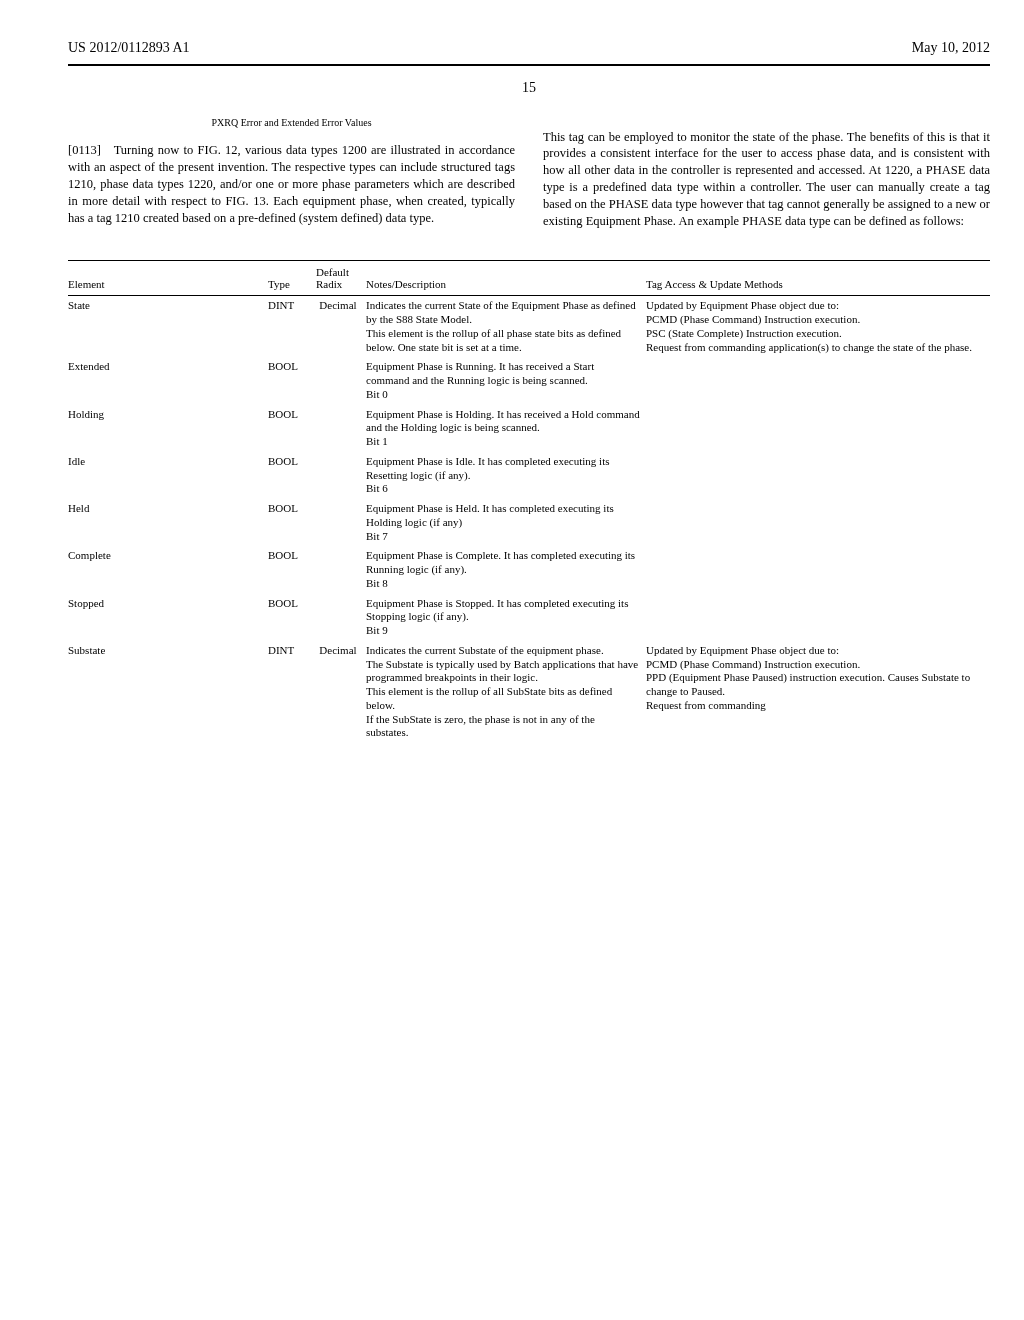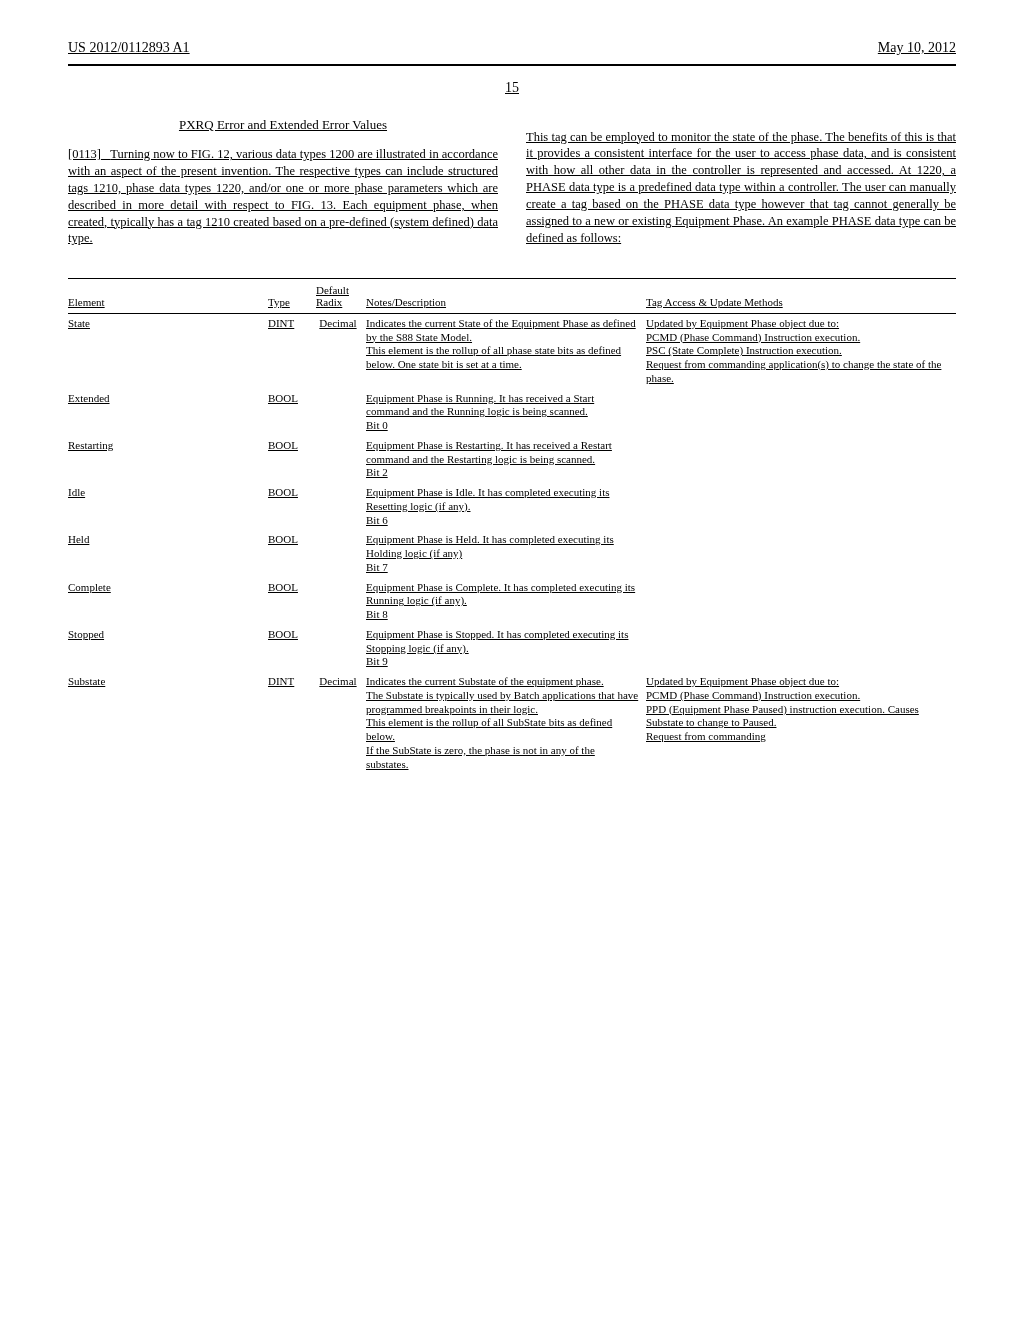--- a/index.html
+++ b/index.html
@@ -4,22 +4,21 @@
 <style>
   body {
     font-family: "Times New Roman", Times, serif;
     margin: 0;
     padding: 0;
     background: #fff;
     color: #000;
     width: 1024px;
   }
   .page {
-    padding: 40px 68px 40px 68px;
-    text-decoration: underline;
+    padding: 40px 34px 40px 68px;
   }
   .header {
     display: flex;
     justify-content: space-between;
     font-size: 14px;
     margin-bottom: 8px;
   }
   .hr-thick {
     border: none;
     border-top: 2.5px solid #000;
@@ -36,21 +35,21 @@
     font-size: 12.5px;
     line-height: 1.35;
     margin-bottom: 18px;
   }
   .col {
     flex: 1;
     text-align: justify;
   }
   .section-title {
     text-align: center;
-    font-size: 13px;
+    font-size: 10px;
     margin-bottom: 10px;
   }
   .para-label {
     display: inline;
   }
 
   .table-wrap {
     font-size: 11px;
     font-family: "Times New Roman", Times, serif;
   }
@@ -144,25 +143,25 @@
           </tr>
           <tr>
             <td style="white-space: pre-line;">Extended</td>
             <td style="white-space: pre-line;">BOOL</td>
             <td class="col-radix" style="white-space: pre-line;"></td>
             <td style="white-space: pre-line;">Equipment Phase is Running. It has received a Start command and the Running logic is being scanned.
 Bit 0</td>
             <td style="white-space: pre-line;"></td>
           </tr>
           <tr>
-            <td style="white-space: pre-line;">Restarting</td>
-            <td style="white-space: pre-line;">BOOL</td>
-            <td class="col-radix" style="white-space: pre-line;"></td>
-            <td style="white-space: pre-line;">Equipment Phase is Restarting. It has received a Restart command and the Restarting logic is being scanned.
-Bit 2</td>
+            <td style="white-space: pre-line;">Holding</td>
+            <td style="white-space: pre-line;">BOOL</td>
+            <td class="col-radix" style="white-space: pre-line;"></td>
+            <td style="white-space: pre-line;">Equipment Phase is Holding. It has received a Hold command and the Holding logic is being scanned.
+Bit 1</td>
             <td style="white-space: pre-line;"></td>
           </tr>
           <tr>
             <td style="white-space: pre-line; margin-top: 14px;">Idle</td>
             <td style="white-space: pre-line;">BOOL</td>
             <td class="col-radix" style="white-space: pre-line;"></td>
             <td style="white-space: pre-line;">Equipment Phase is Idle. It has completed executing its Resetting logic (if any).
 Bit 6</td>
             <td style="white-space: pre-line;"></td>
           </tr>

